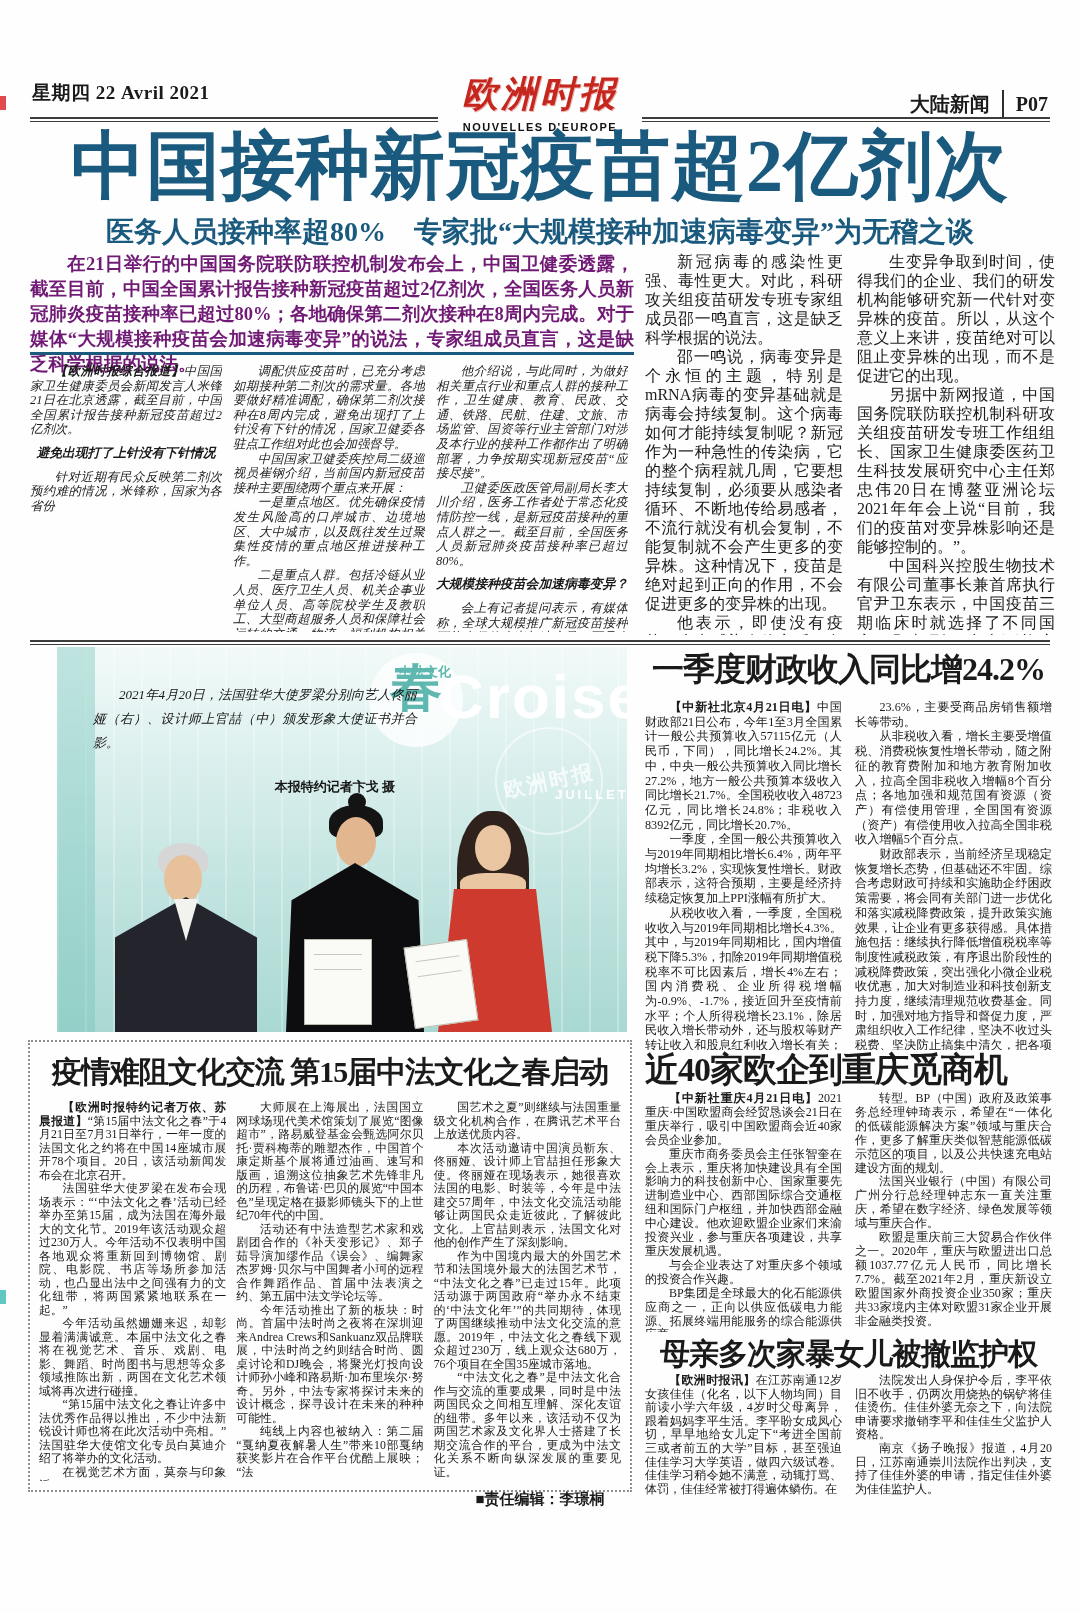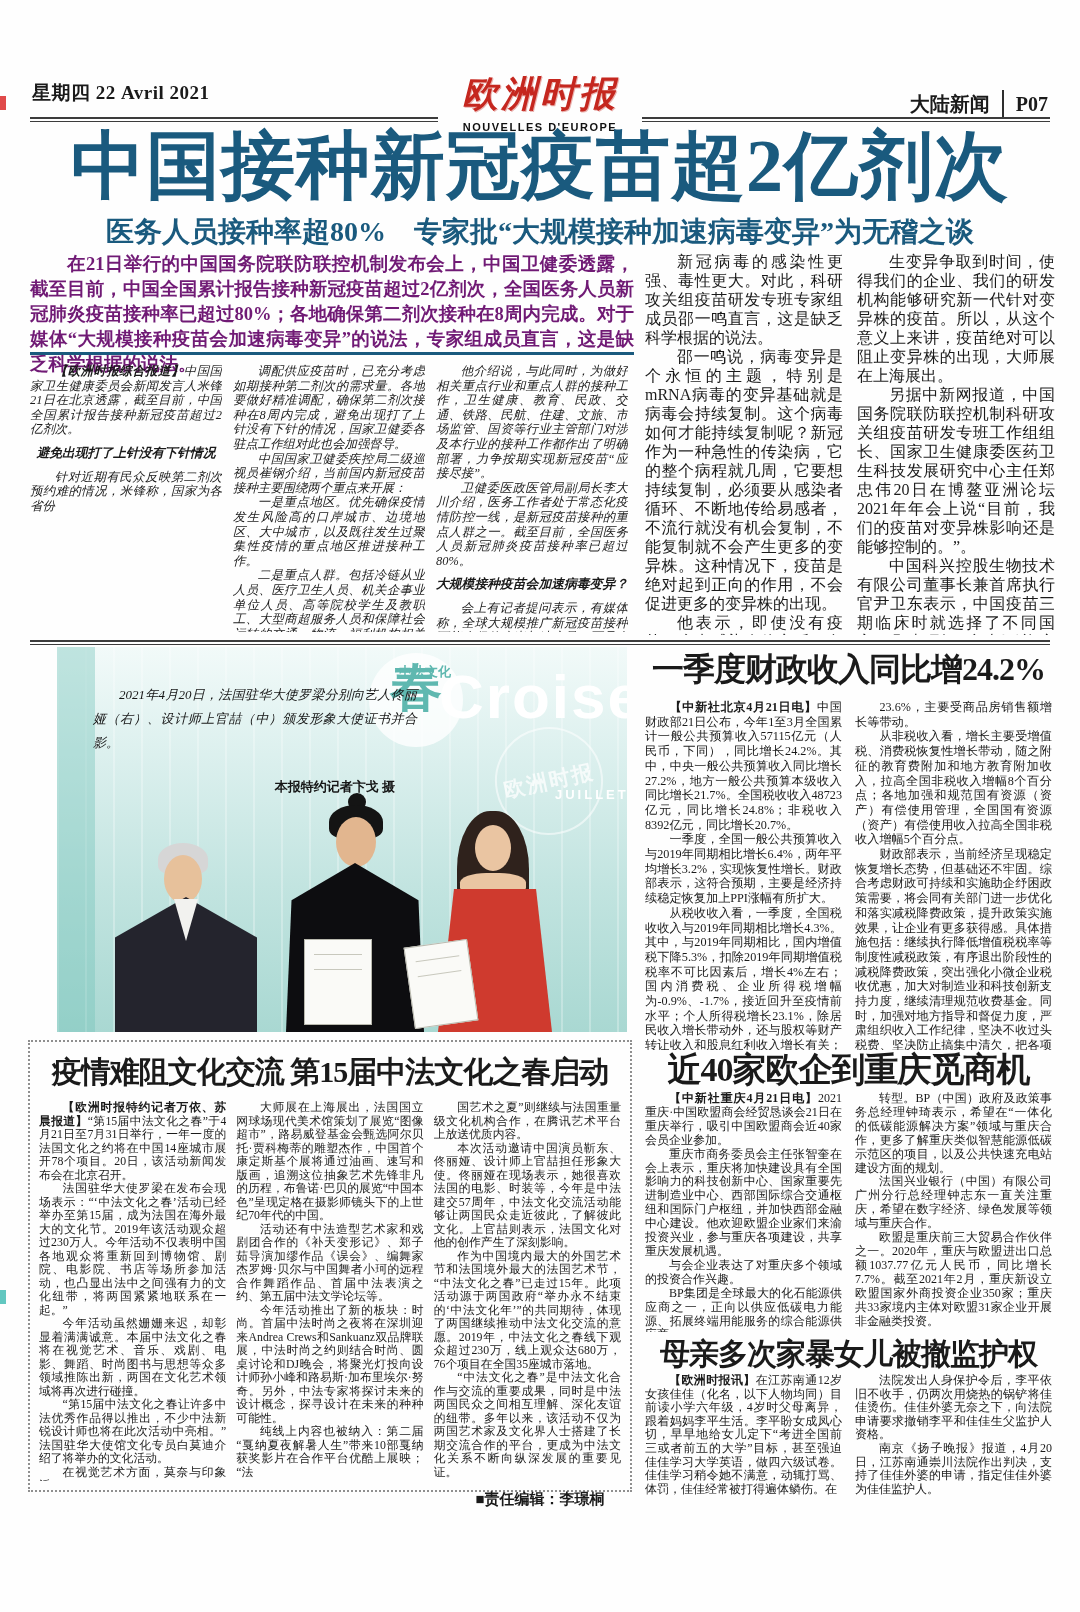--- a/index.html
+++ b/index.html
@@ -70,21 +70,21 @@
     font-size:32px;font-weight:bold;letter-spacing:-1px;}
   .s2-cols{left:645px;top:700px;gap:13px;}
   .s2-cols .col{width:197px;height:350px;font-size:12.2px;line-height:14.7px;}
   
   .s3-box{position:absolute;left:28px;top:1040px;width:604px;height:452px;
     border:2px dotted #8f8f8f;box-sizing:border-box;padding:8px 9px;}
   .s3-headline{text-align:center;font-size:30px;font-weight:bold;letter-spacing:-1px;margin:2px 0 8px 0;}
   .s3-cols{display:flex;gap:10px;}
   .s3-cols .col{width:188px;height:380px;font-size:11.8px;line-height:13.5px;}
   
-  .s4-headline{position:absolute;left:645px;top:1047px;width:407px;text-align:center;
+  .s4-headline{position:absolute;left:645px;top:1047px;width:407px;text-align:left;
     font-size:34px;font-weight:bold;letter-spacing:-1px;}
   .s4-cols{left:645px;top:1092px;gap:13px;}
   .s4-cols .col{width:197px;height:240px;font-size:12px;line-height:13.9px;}
   .s5-headline{position:absolute;left:645px;top:1334px;width:407px;text-align:center;
     font-size:30px;font-weight:bold;letter-spacing:-1px;}
   .s5-cols{left:645px;top:1374px;gap:13px;}
   .s5-cols .col{width:197px;height:122px;font-size:12px;line-height:13.6px;}
   
   .footer{position:absolute;left:0;right:0;top:1490px;text-align:center;font-size:15px;font-weight:bold;}
   .mark{position:absolute;left:0;width:6px;height:14px;}
@@ -136,21 +136,21 @@
 </div>
 
 <div class="colrow s1-right">
   <div class="col">
     <p>新冠病毒的感染性更强、毒性更大。对此，科研攻关组疫苗研发专班专家组成员邵一鸣直言，这是缺乏科学根据的说法。</p>
     <p>邵一鸣说，病毒变异是个永恒的主题，特别是mRNA病毒的变异基础就是病毒会持续复制。这个病毒如何才能持续复制呢？新冠作为一种急性的传染病，它的整个病程就几周，它要想持续复制，必须要从感染者循环、不断地传给易感者，不流行就没有机会复制，不能复制就不会产生更多的变异株。这种情况下，疫苗是绝对起到正向的作用，不会促进更多的变异株的出现。</p>
     <p>他表示，即使没有疫苗，病毒感染人体之后，免疫系统会自己产生对病毒的免疫压力，这种压力下，也会导致变异株的出现。但是，这个人如果事先打了疫苗，那么他就有个基础的免疫力，病毒再进入人体之后，就会产生更强的免疫反应，病毒的复制更少，变异的机会也更少。</p>
     <p>邵一鸣强调，通过疫苗大面积的推广，我们还是可以为未来的病毒发</p>
   </div>
   <div class="col">
-    <p>生变异争取到时间，使得我们的企业、我们的研发机构能够研究新一代针对变异株的疫苗。所以，从这个意义上来讲，疫苗绝对可以阻止变异株的出现，大师展在上海展出。</p>
+    <p>生变异争取到时间，使得我们的企业、我们的研发机构能够研究新一代针对变异株的疫苗。所以，从这个意义上来讲，疫苗绝对可以阻止变异株的出现，而不是促进它的出现。</p>
     <p>另据中新网报道，中国国务院联防联控机制科研攻关组疫苗研发专班工作组组长、国家卫生健康委医药卫生科技发展研究中心主任郑忠伟20日在博鳌亚洲论坛2021年年会上说“目前，我们的疫苗对变异株影响还是能够控制的。”。</p>
     <p>中国科兴控股生物技术有限公司董事长兼首席执行官尹卫东表示，中国疫苗三期临床时就选择了不同国家，预想到了病毒可能变种。现在得出来的疫苗保护率就是在不同毒株下获得的，保护效果都不错，达到了世界卫生组织的标准。</p>
   </div>
 </div>
 
 <div class="mid-divider dline"></div>
 
 <div class="photo">
   <div class="stripes"></div>
   <div class="leftband"></div>

